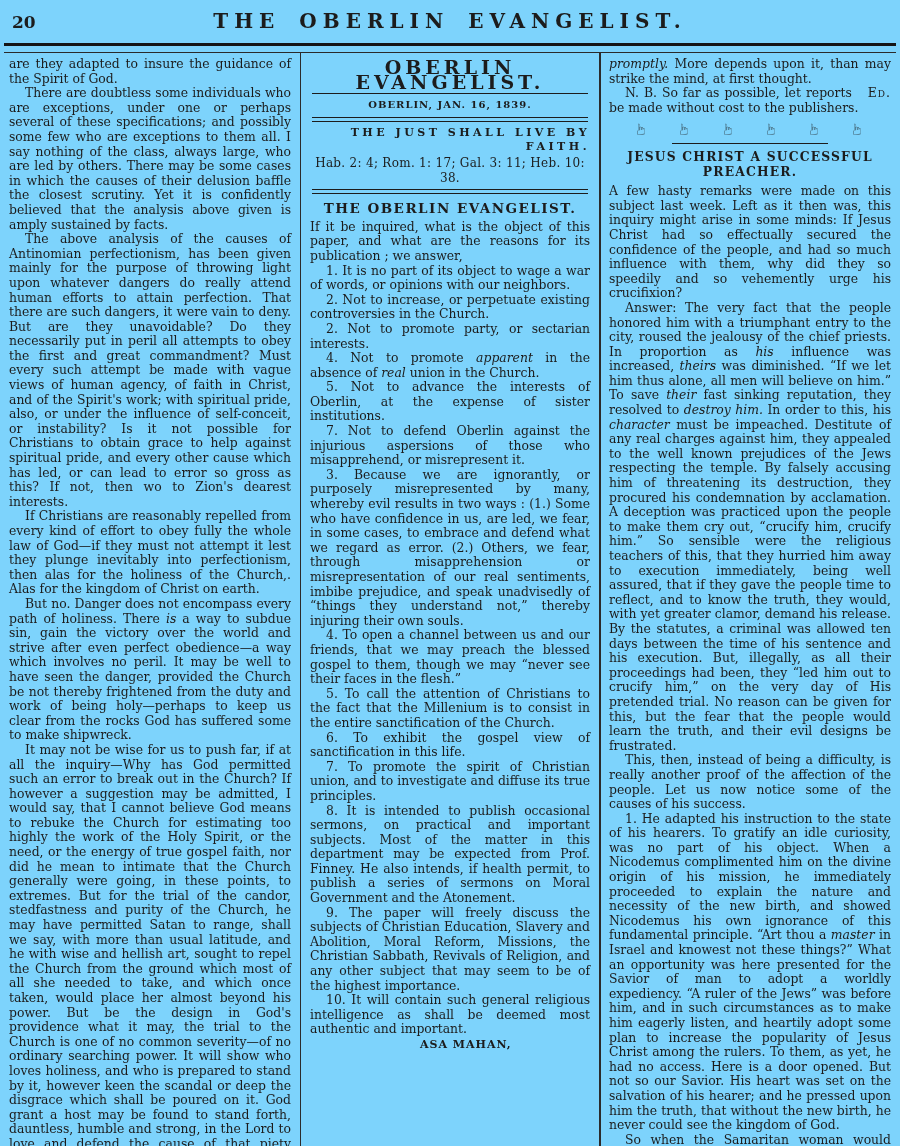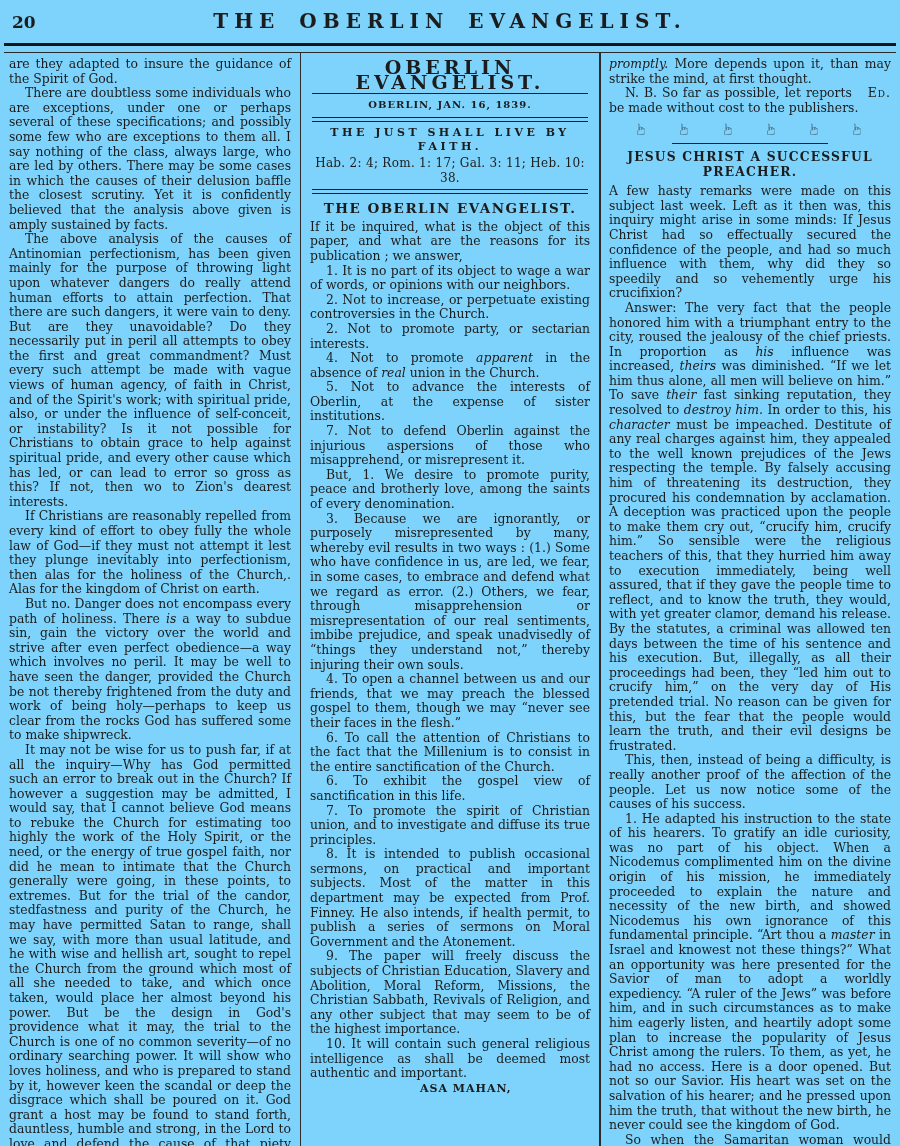--- a/index.html
+++ b/index.html
@@ -24,21 +24,21 @@
   .col-right{width:300px;box-shadow:inset 2px 0 0 -1px #2b2b2b;}
   p{margin:0;text-indent:16px;}
   p.noindent{text-indent:0;}
   i{font-style:italic;}
   
   .mast{text-align:center;}
   .mast-title{font-size:19px;font-weight:bold;letter-spacing:4px;word-spacing:4px;padding:3px 0 4px 0;}
   .rule1{border-top:1.5px solid #1c1c1c;margin:0 2px;}
   .rule2{border-top:1.5px solid #1c1c1c;border-bottom:1px solid #1c1c1c;height:3px;margin:0 2px;}
   .mast-date{font-size:10px;font-weight:bold;letter-spacing:1px;padding:4px 0 4px 0;}
-  .motto{font-size:11px;font-weight:bold;letter-spacing:3.5px;padding-top:4px;}
+  .motto{font-size:11px;font-weight:bold;letter-spacing:3.5px;padding-top:4px;text-align:right;}
   .motto-refs{font-size:12px;padding:1px 0 4px 0;letter-spacing:0.3px;}
   .art-title{text-align:center;font-size:13.5px;font-weight:bold;letter-spacing:1.5px;padding:7px 0 4px 0;}
   
   .committee{margin:2px 0 0 110px;font-size:11px;font-weight:bold;letter-spacing:1px;line-height:12.5px;text-align:left;}
   
   .short-rule{border-top:1.2px solid #1c1c1c;width:55%;margin:5px auto 2px auto;}
   .manicule-row{display:flex;justify-content:space-between;padding:1px 26px;font-size:15px;
     font-family:"DejaVu Sans",sans-serif;}
   .manicule-row span{transform:rotate(-90deg);display:inline-block;}
   .nb-ed{float:right;letter-spacing:1px;font-variant:small-caps;}
@@ -80,24 +80,23 @@
       </div>
 
       <div class="art-title">THE OBERLIN EVANGELIST.</div>
       <p class="noindent">If it be inquired, what is the object of this paper, and what are the reasons for its publication ; we answer,</p>
       <p>1.  It is no part of its object to wage a war of words, or opinions with our neighbors.</p>
       <p>2.  Not to increase, or perpetuate existing controversies in the Church.</p>
       <p>2.  Not to promote party, or sectarian interests.</p>
       <p>4.  Not to promote <i>apparent</i> in the absence of <i>real</i> union in the Church.</p>
       <p>5.  Not to advance the interests of Oberlin, at the expense of sister institutions.</p>
       <p>7.  Not to defend Oberlin against the injurious aspersions of those who misapprehend, or misrepresent it.</p>
-      <p>But, 1.  We desire to promote  purity, peace and brotherly love, among the saints of every denomination.</p>
       <p>3.  Because we are  ignorantly, or  purposely misrepresented by many, whereby evil results in two  ways : (1.)  Some who have confidence in us, are led, we fear, in some cases, to embrace and defend what we regard as error.   (2.)  Others, we fear, through misapprehension or misrepresentation of our real sentiments, imbibe prejudice, and speak unadvisedly of “things they understand not,” thereby injuring their own souls.</p>
       <p>4.  To open a channel between us and our friends, that we may preach the blessed gospel to them, though we may “never see their faces in the flesh.”</p>
-      <p>6.  To call the attention of Christians to the fact that the Millenium is to consist in the entire sanctification of the Church.</p>
+      <p>5.  To call the attention of Christians to the fact that the Millenium is to consist in the entire sanctification of the Church.</p>
       <p>6.  To exhibit the gospel view of sanctification in this life.</p>
       <p>7.  To promote the spirit of Christian union, and to investigate and diffuse its true principles.</p>
       <p>8.  It is intended to publish occasional sermons, on practical and important subjects.   Most of the matter in this department may be expected from Prof. Finney. He also intends, if health permit, to publish a series of sermons on Moral Government and the Atonement.</p>
       <p>9.  The paper will freely discuss the subjects of Christian Education, Slavery and Abolition, Moral Reform, Missions, the Christian Sabbath, Revivals of Religion, and any other subject that may seem to be of the highest importance.</p>
       <p>10.  It will contain such general religious intelligence as shall be deemed most authentic and important.</p>
 
       <div class="committee">
         <div>ASA MAHAN,</div>
 
       </div>

